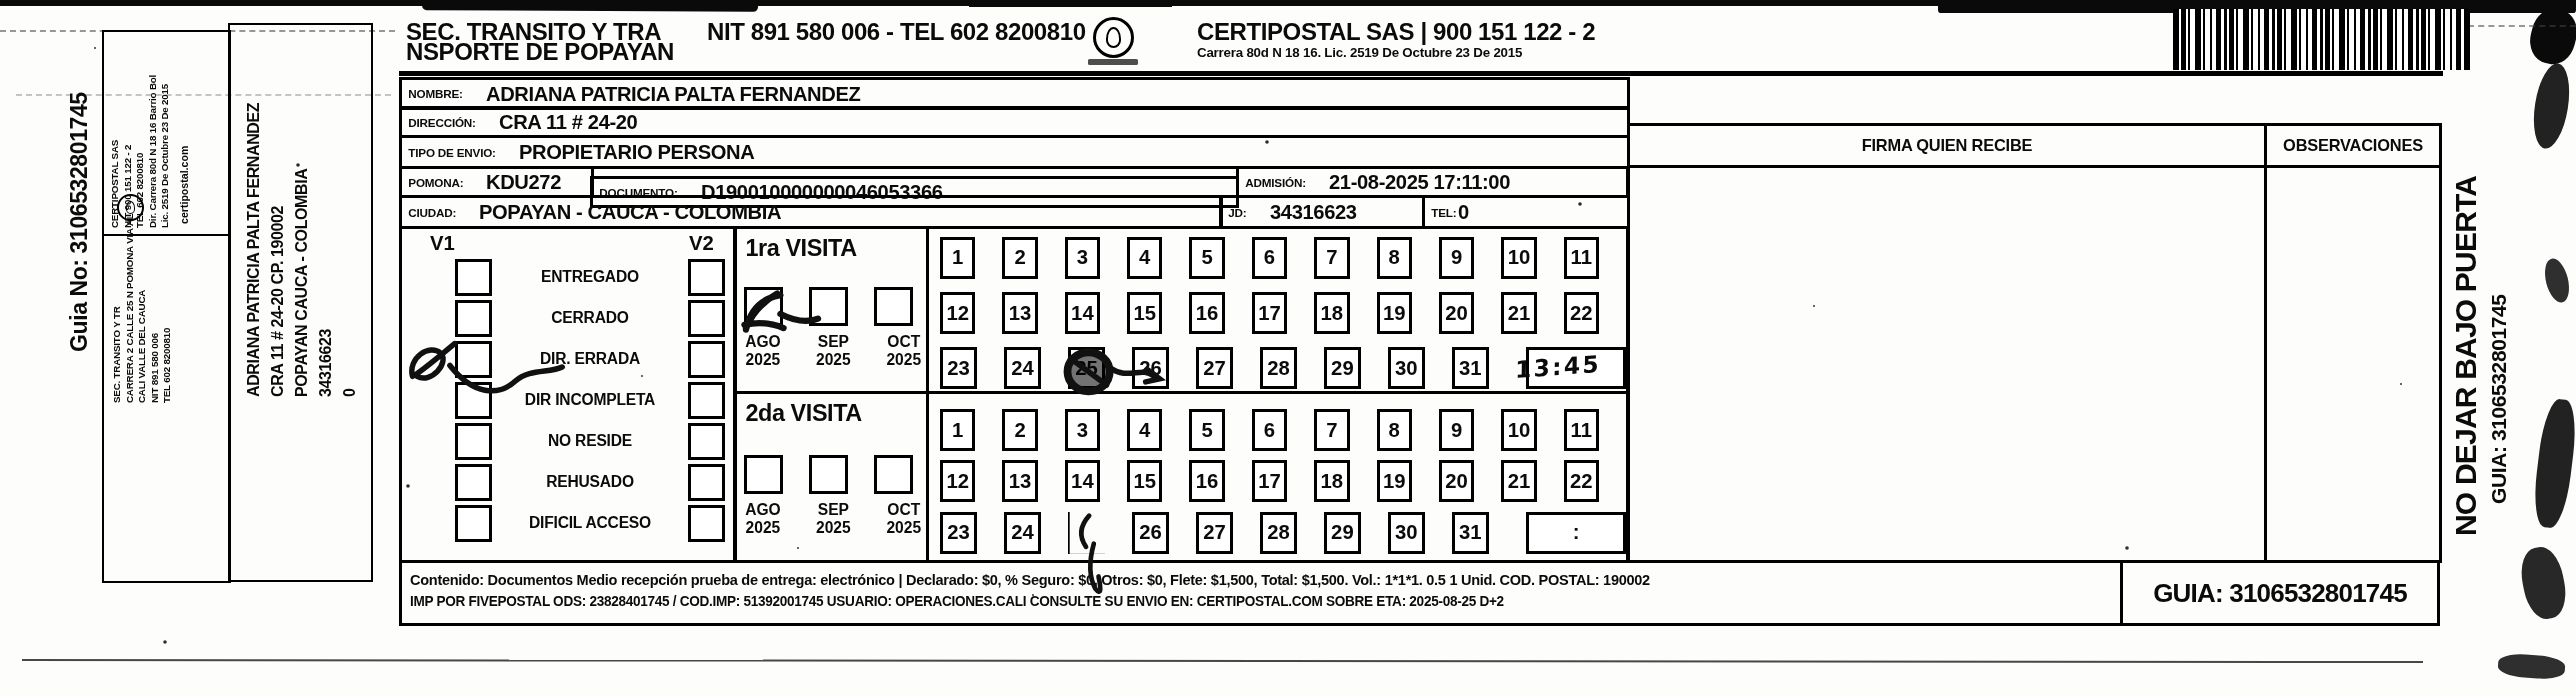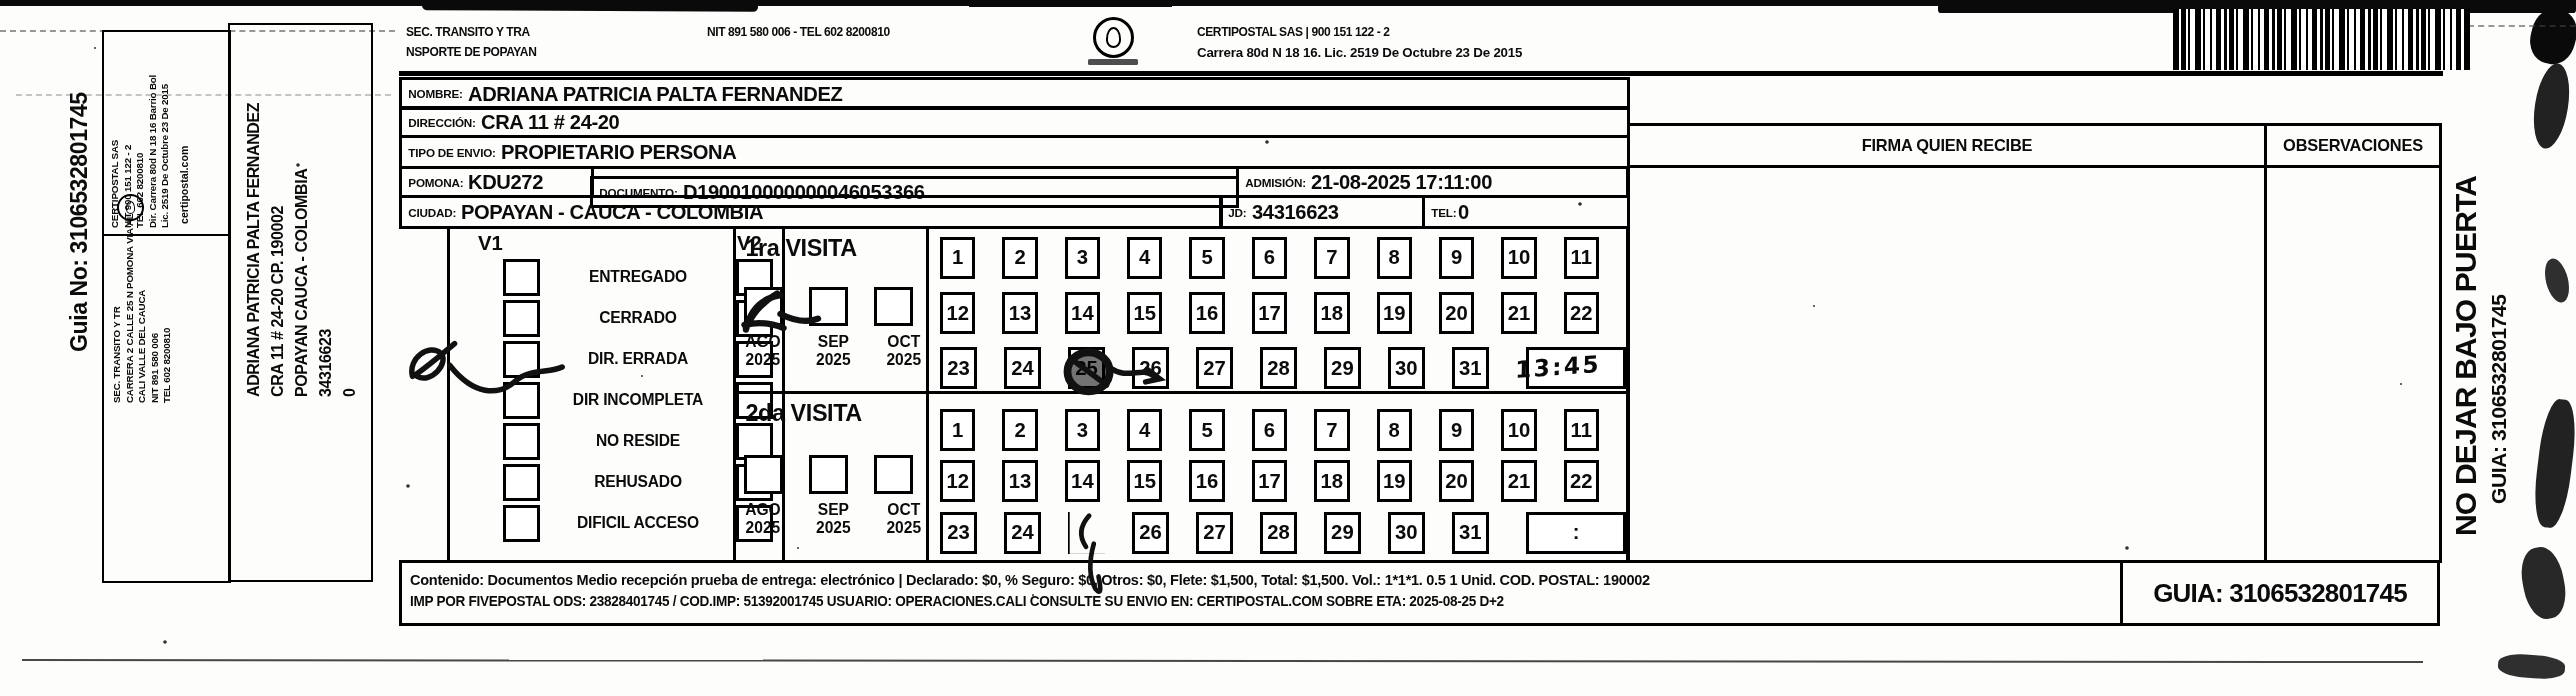--- a/index.html
+++ b/index.html
@@ -10,27 +10,27 @@
   .art { position:absolute; background:#0a0a0a; }
   .dash { position:absolute; border-top:2.3px dashed #444; opacity:.55; }
 
   
   .rot { position:absolute; transform:rotate(-90deg); transform-origin:left top; white-space:nowrap; }
 
   
   .cell { position:absolute; border:3.1px solid #000; background:transparent; }
   .cell3 { position:absolute; border:2.3px solid #000; }
 
-  .frow { display:flex; align-items:center; padding-left:6.3px; gap:5px; overflow:hidden; }
+  .frow { display:flex; align-items:center; padding-left:6.3px; gap:23px; overflow:hidden; }
   .flabel { font-size:11.7px; font-weight:700; letter-spacing:-0.2px; white-space:nowrap; }
   .fvalue { font-size:21px; font-weight:700; letter-spacing:-0.4px; white-space:nowrap; transform:scaleX(.96); transform-origin:left center; }
 
   
   .hblock { position:absolute; font-weight:700; }
-  .hbig { font-size:12px; line-height:20.3px; letter-spacing:-0.4px; white-space:nowrap; }
+  .hbig { font-size:24px; line-height:20.3px; letter-spacing:-0.4px; white-space:nowrap; }
   .hsmall { font-size:13.3px; letter-spacing:-0.2px; white-space:nowrap; }
 
   .logo-circle { position:absolute; width:41px; height:41px; border:3.1px solid #000; border-radius:50%; display:flex; align-items:center; justify-content:center; }
   .logo-inner { width:15.6px; height:20.3px; border:2.3px solid #000; border-radius:50% 50% 50% 50%/60% 60% 40% 40%; }
   .logo-micro { position:absolute; width:50px; height:5.5px; background:#222; opacity:.8; border-radius:1.6px; }
 
   .barcode { position:absolute; background:
     repeating-linear-gradient(90deg,
       #000 0 3.1px, #fff 3.1px 5.5px,
       #000 5.5px 10.2px, #fff 10.2px 12.5px,
@@ -180,21 +180,21 @@
   </div>
   <div class="cell frow" style="left:1219px;top:195px;width:206px;height:34px;">
     <span class="flabel">JD:</span>
     <span class="fvalue">34316623</span>
   </div>
   <div class="cell frow" style="left:1422px;top:195px;width:208px;height:34px;gap:1.6px;">
     <span class="flabel">TEL:</span>
     <span class="fvalue">0</span>
   </div>
 
-  <div class="cell" style="left:399px;top:226px;width:338px;height:337px;margin-left:48px;">
+  <div class="cell" style="left:399px;top:226px;width:338px;height:337px;">
     <div class="vhead">
       <span>V1</span>
       <span>V2</span>
     </div>
     <div class="status-rows">
         <div class="status-row">
           <div class="cb"></div>
           <div class="status-label">ENTREGADO</div>
           <div class="cb"></div>
         </div>

